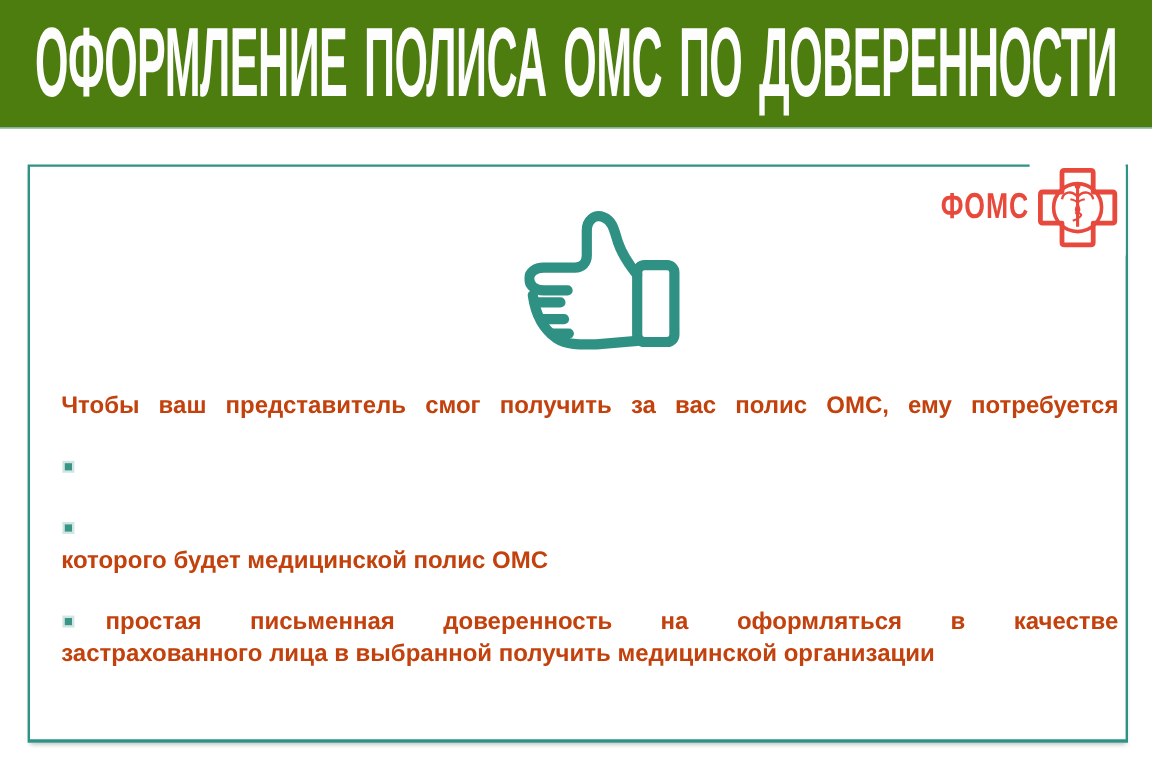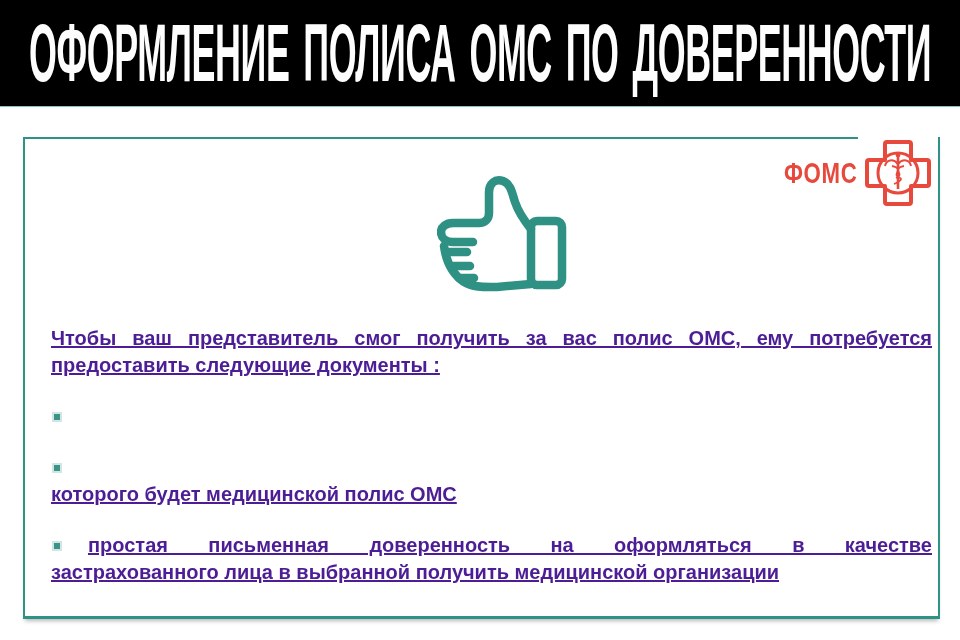--- a/index.html
+++ b/index.html
@@ -4,21 +4,21 @@
 <style>
   html,body{margin:0;padding:0;}
   body{
     width:960px;height:640px;position:relative;overflow:hidden;
     background:#ffffff;
     font-family:"Liberation Sans","DejaVu Sans",sans-serif;
   }
   
   .band{
     position:absolute;left:0;top:0;width:960px;height:106px;
-    background:#000000;
+    background:#4d7c0f;
     display:flex;align-items:center;justify-content:center;
     border-bottom:1px solid #8fc4bd;
   }
   .band h1{
     margin:0;color:#fdfdfd;font-weight:700;font-size:82px;
     white-space:nowrap;display:inline-block;
     letter-spacing:-1px;word-spacing:10px;
     transform-origin:50% 50%;
   }
   
@@ -40,21 +40,21 @@
   }
   .logo-text{
     color:#e8493d;font-weight:700;font-size:30px;letter-spacing:1px;
     transform:scaleX(.74);transform-origin:100% 50%;
     margin-right:6px;line-height:1;
   }
   .cross-wrap{
     background:#fff;box-shadow:0 0 0 6px #fff;line-height:0;
   }
   
-  .content{margin-top:31px;color:#4c1d95;font-weight:700;font-size:20px;line-height:27px;text-decoration:underline;}
+  .content{margin-top:31px;color:#c2410c;font-weight:700;font-size:20px;line-height:27px;}
   .para{margin:0 0 24px 0;}
   .line{display:block;text-align:left;}
   .line.stretch{text-align:justify;text-align-last:justify;}
   .marker{
     display:inline-block;width:6px;height:6px;margin:0 28px 2px 3px;
     background:#3a9488;box-shadow:0 0 0 2px rgba(88,164,153,.28);
     vertical-align:middle;
   }
 </style>
 </head>
@@ -74,21 +74,20 @@
       <path d="M11,80 L30,80"></path>
       <path d="M15,94 L33,94"></path>
       <path d="M22,106 L37,106"></path>
     </svg>
   </div>
 
   <div class="content">
 
     <p class="para">
       <span class="line stretch">Чтобы ваш представитель смог получить за вас полис ОМС, ему потребуется</span>
-      <span class="line">предоставить следующие документы :</span>
     </p>
 
     <p class="para">
       <span class="line"><span class="marker"></span></span>
     </p>
 
     <p class="para">
       <span class="line stretch"><span class="marker"></span></span>
       <span class="line">которого будет медицинской полис ОМС</span>
     </p>

